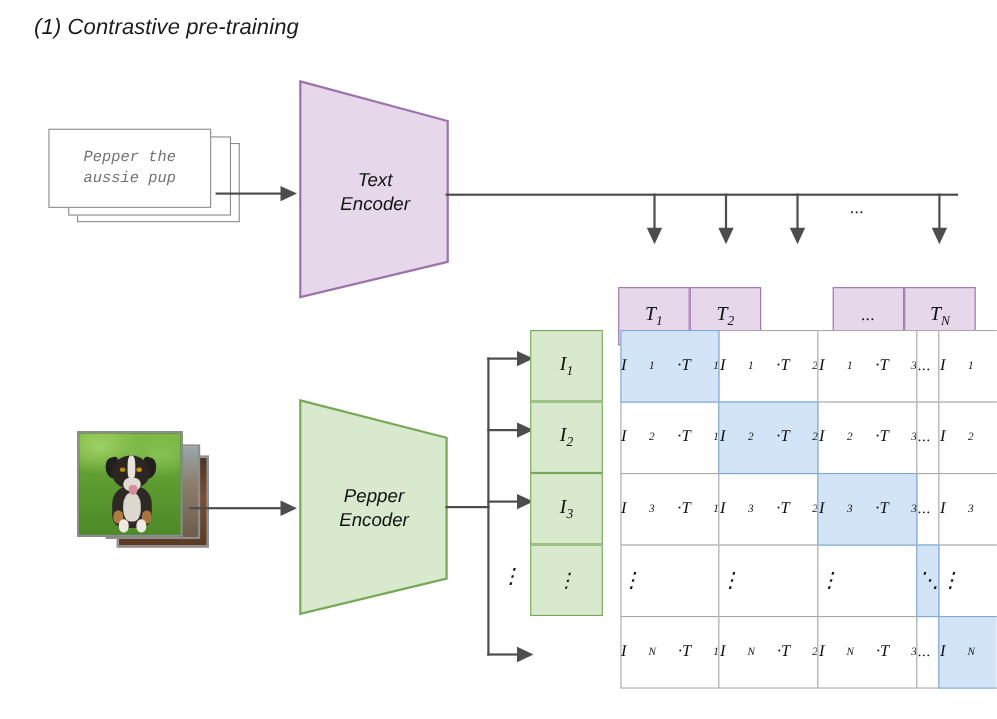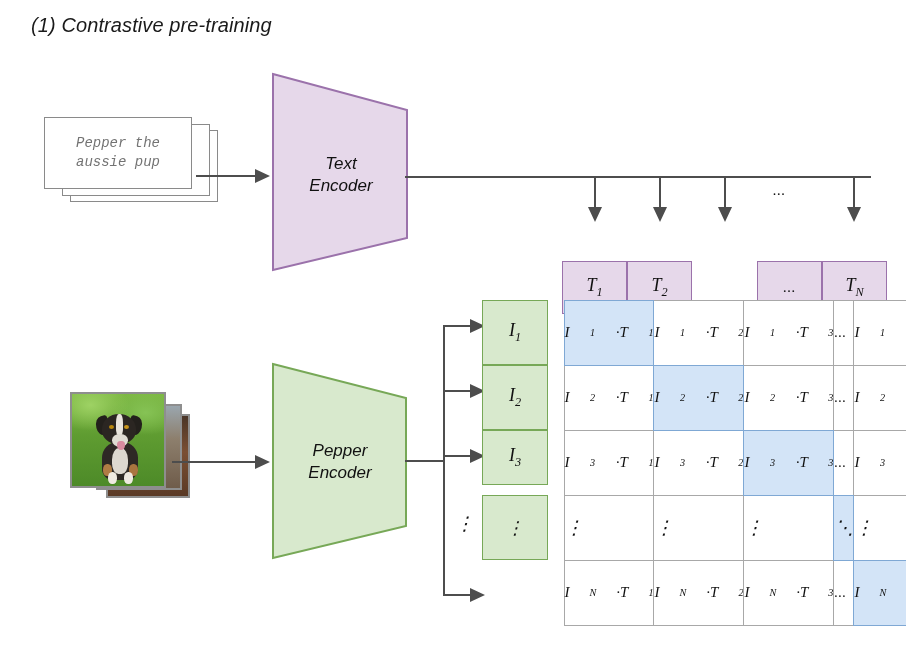--- a/index.html
+++ b/index.html
@@ -266,21 +266,21 @@
       <path d="M1 1 L16 8 L1 15 Z" fill="#4d4d4d"></path>
     </svg>
   <div class="ellipsis-v" style="left:455px; top:512px;">⋮</div>
 
   <div class="embed-cell i-cell" style="left:482px; top:300px; width:66px; height:65px;">
       <span>I<sub>1</sub></span>
     </div>
   <div class="embed-cell i-cell" style="left:482px; top:365px; width:66px; height:65px;">
       <span>I<sub>2</sub></span>
     </div>
-  <div class="embed-cell i-cell" style="left:482px; top:430px; width:66px; height:55px;">
+  <div class="embed-cell i-cell" style="left:482px; top:430px; width:66px; height:65px;">
       <span>I<sub>3</sub></span>
     </div>
   <div class="embed-cell i-cell" style="left:482px; top:495px; width:66px; height:65px;">⋮</div>
 
   <div id="matrix">
       <div class="mcell hl">I<sub>1</sub>·T<sub>1</sub></div>
       <div class="mcell">I<sub>1</sub>·T<sub>2</sub></div>
       <div class="mcell">I<sub>1</sub>·T<sub>3</sub></div>
       <div class="mcell dots">...</div>
       <div class="mcell">I<sub>1</sub>·T<sub>N</sub></div>

